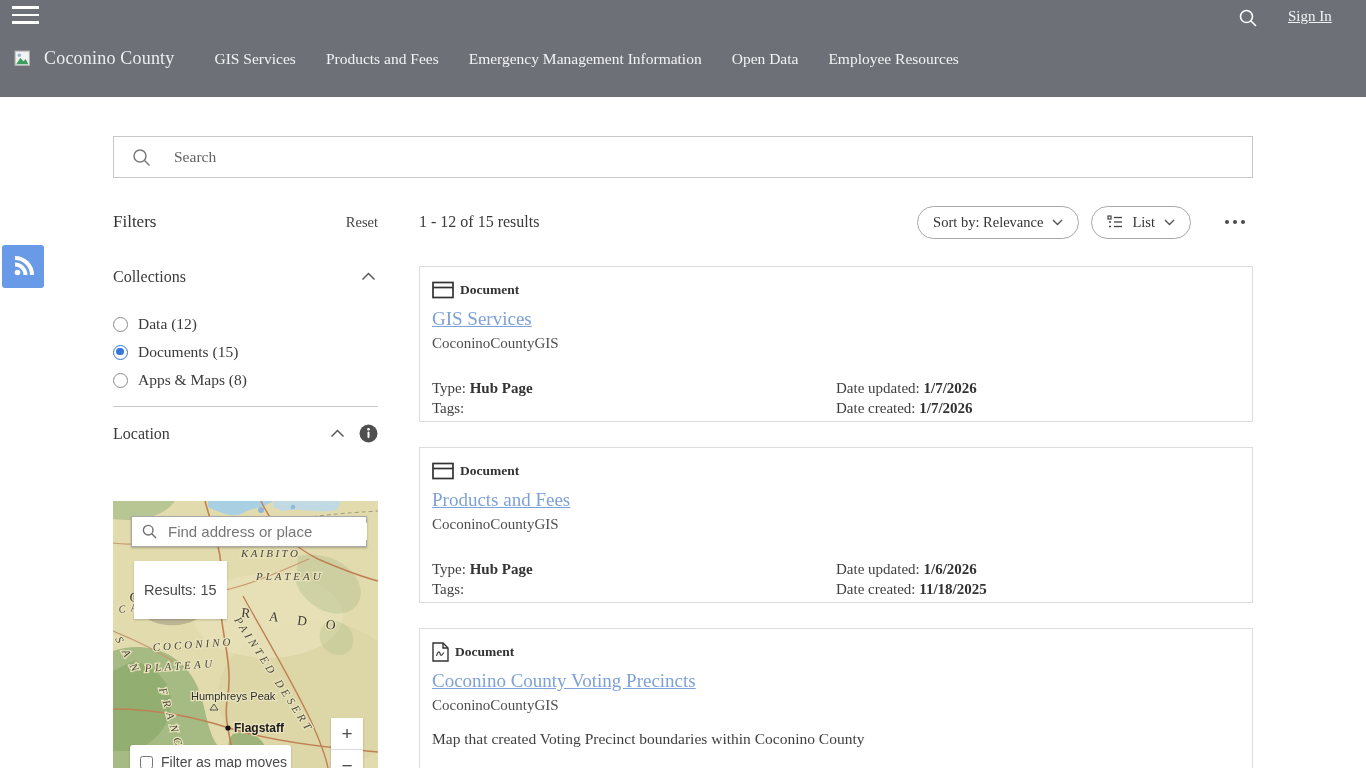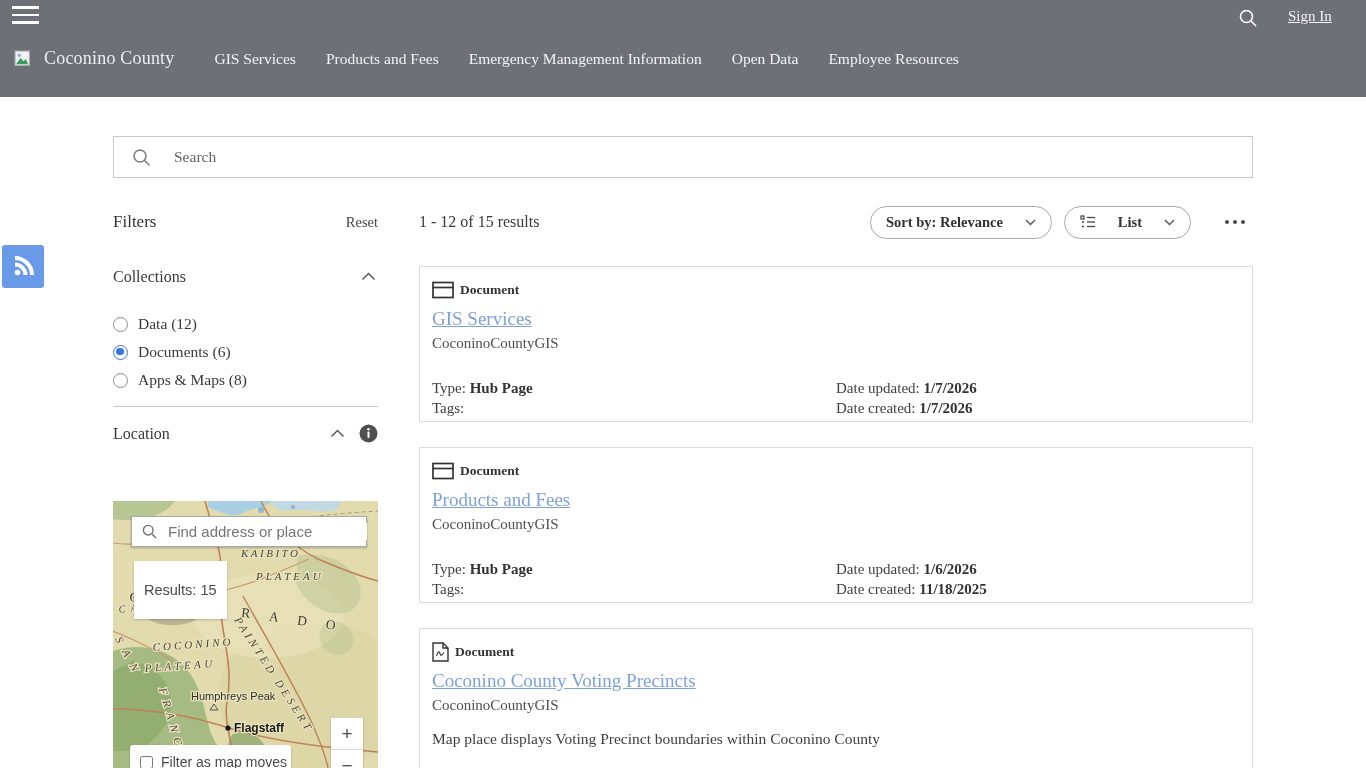--- a/index.html
+++ b/index.html
@@ -84,23 +84,23 @@
   .map-filter input { width:15px; height:15px; accent-color:#fff; }
   .map-filter label { font-family:"Liberation Sans", sans-serif; font-size:14px; color:#4a4a4a;
                       white-space:nowrap; }
 
   
   .results { position:absolute; left:419px; top:205px; width:834px; }
   .toolbar { display:flex; align-items:center; justify-content:space-between; height:34px;
              margin-bottom:27px; }
   .count { font-size:16px; color:#3a3a3a; }
   .toolbar-right { display:flex; align-items:center; gap:12px; }
-  .pill { display:flex; align-items:center; gap:22px; height:33px; padding:0 15px;
+  .pill { display:flex; align-items:center; gap:9px; height:33px; padding:0 15px;
           border:1px solid #a8a8a8; border-radius:17px; background:#fff; cursor:pointer;
-          font-family:"Liberation Serif", serif; font-size:14.5px; color:#333;font-weight:bold; }
+          font-family:"Liberation Serif", serif; font-size:14.5px; color:#333; }
   .more-btn { background:none; border:none; cursor:pointer; padding:6px 8px; margin-left:14px;
               display:flex; gap:4px; align-items:center; }
   .more-btn i { width:4px; height:4px; border-radius:50%; background:#4a4a4a; display:block; }
 
   .card { border:1px solid #dcdcdc; background:#fff; padding:13px 12px 1px 12px; margin-bottom:25px; }
   .card-typ { display:flex; align-items:center; gap:6px; height:20px; }
   .badge { font-size:13.5px; font-weight:bold; color:#333; }
   .card-title { display:inline-block; margin-top:8px; font-size:19px; color:#7ea2d8;
                 text-decoration:underline; cursor:pointer; }
   .card-org { margin-top:5px; font-size:15px; color:#4f4f4f; }
@@ -177,21 +177,21 @@
       </button>
     </div>
 
     <ul class="options">
       <li>
         <span class="radio"></span>
         <span class="opt-label">Data (12)</span>
       </li>
       <li>
         <span class="radio checked"></span>
-        <span class="opt-label">Documents (6)</span>
+        <span class="opt-label">Documents (15)</span>
       </li>
       <li>
         <span class="radio"></span>
         <span class="opt-label">Apps &amp; Maps (8)</span>
       </li>
     </ul>
 
     <hr class="divider">
 
     <div class="section-head location-head">
@@ -367,17 +367,17 @@
       <div class="card-typ">
         <svg width="17" height="20" viewBox="0 0 17 20">
           <path d="M1,1 h10 l5,5 v13 h-15 z" fill="none" stroke="#333" stroke-width="1.4"></path>
           <path d="M11,1 v5 h5" fill="none" stroke="#333" stroke-width="1.4"></path>
           <path d="M4.5,14 c1,-4.5 3,-5.5 3.6,-2.2 c0.5,2.4 2.2,1.6 3.7,-1.2" fill="none" stroke="#333" stroke-width="1.1"></path>
         </svg>
         <span class="badge">Document</span>
       </div>
       <a class="card-title">Coconino County Voting Precincts</a>
       <div class="card-org">CoconinoCountyGIS</div>
-      <p class="card-desc">Map place displays Voting Precinct boundaries within Coconino County</p>
+      <p class="card-desc">Map that created Voting Precinct boundaries within Coconino County</p>
     </article>
   </main>
 
 </div>
 
 </body></html>

